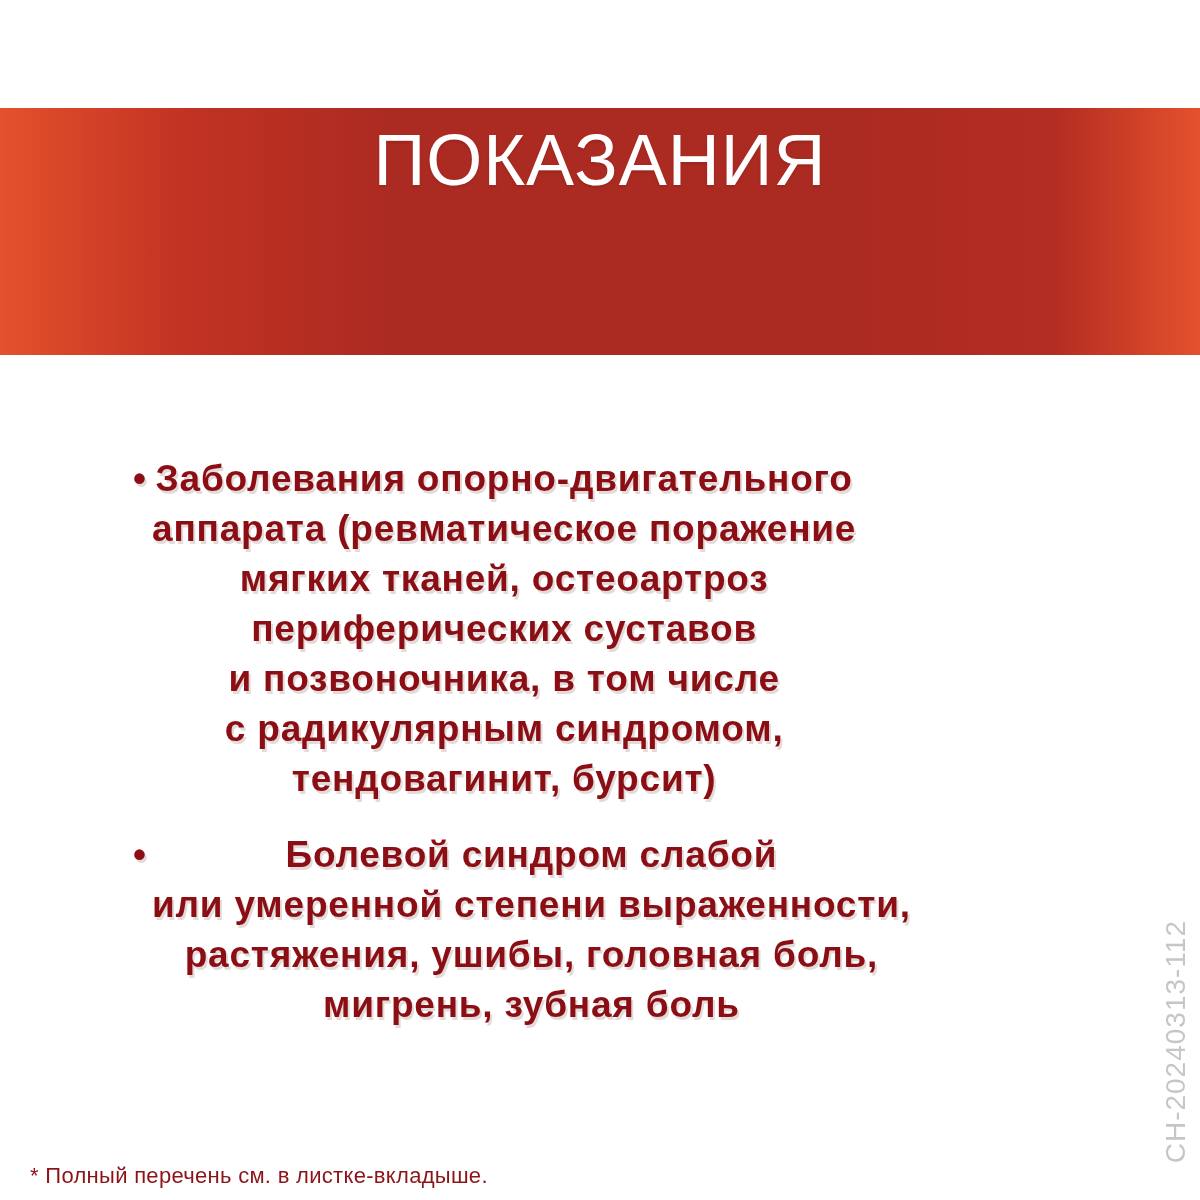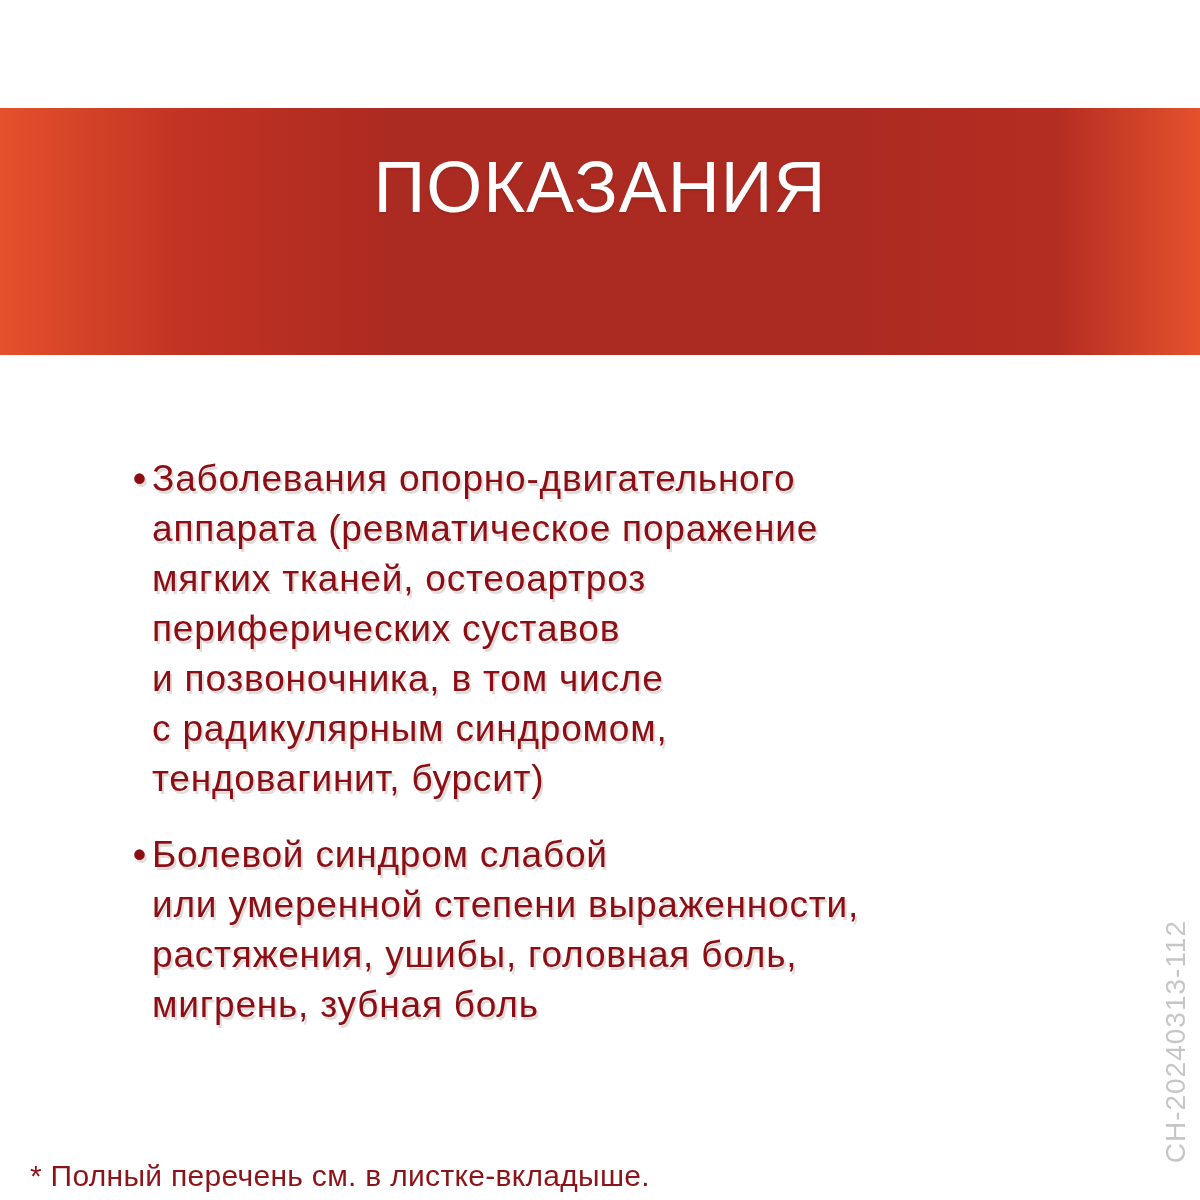--- a/index.html
+++ b/index.html
@@ -23,21 +23,21 @@
     background: linear-gradient(90deg,
       var(--banner_edge) 0%,
       #c23323 15%,
       var(--banner_mid) 33%,
       var(--banner_mid) 70%,
       #b42d22 88%,
       var(--banner_edge) 100%);
   }
   .title {
     margin: 0;
-    padding-top: 34px;
+    padding-top: 7px;
     text-align: center;
     color: var(--title_text);
     font-size: 72px;
     line-height: 90px;
     font-weight: 500;
     letter-spacing: 1px;
     text-shadow: 0 2px 2px rgba(110, 30, 22, 0.25);
   }
   .title-line { display: block; }
   .asterisk {
@@ -60,31 +60,32 @@
   .bullet-item.second { margin-top: 26px; }
   .marker {
     flex: 0 0 19px;
     font-size: 37px;
     line-height: 50px;
     font-weight: 700;
   }
   .lines {
     font-size: 37px;
     line-height: 50px;
-    font-weight: 400;
+    font-weight: 700;
     letter-spacing: 0.8px;
     white-space: pre-line;
+    text-align: center;
   }
 
   
   .footnote {
     position: absolute;
     left: 30px;
     top: 1158px;
-    font-size: 30px;
+    font-size: 22px;
     line-height: 36px;
     letter-spacing: 0.3px;
     color: var(--footnote_text);
   }
 
   
   .watermark {
     position: absolute;
     right: 8px;
     bottom: 37px;

